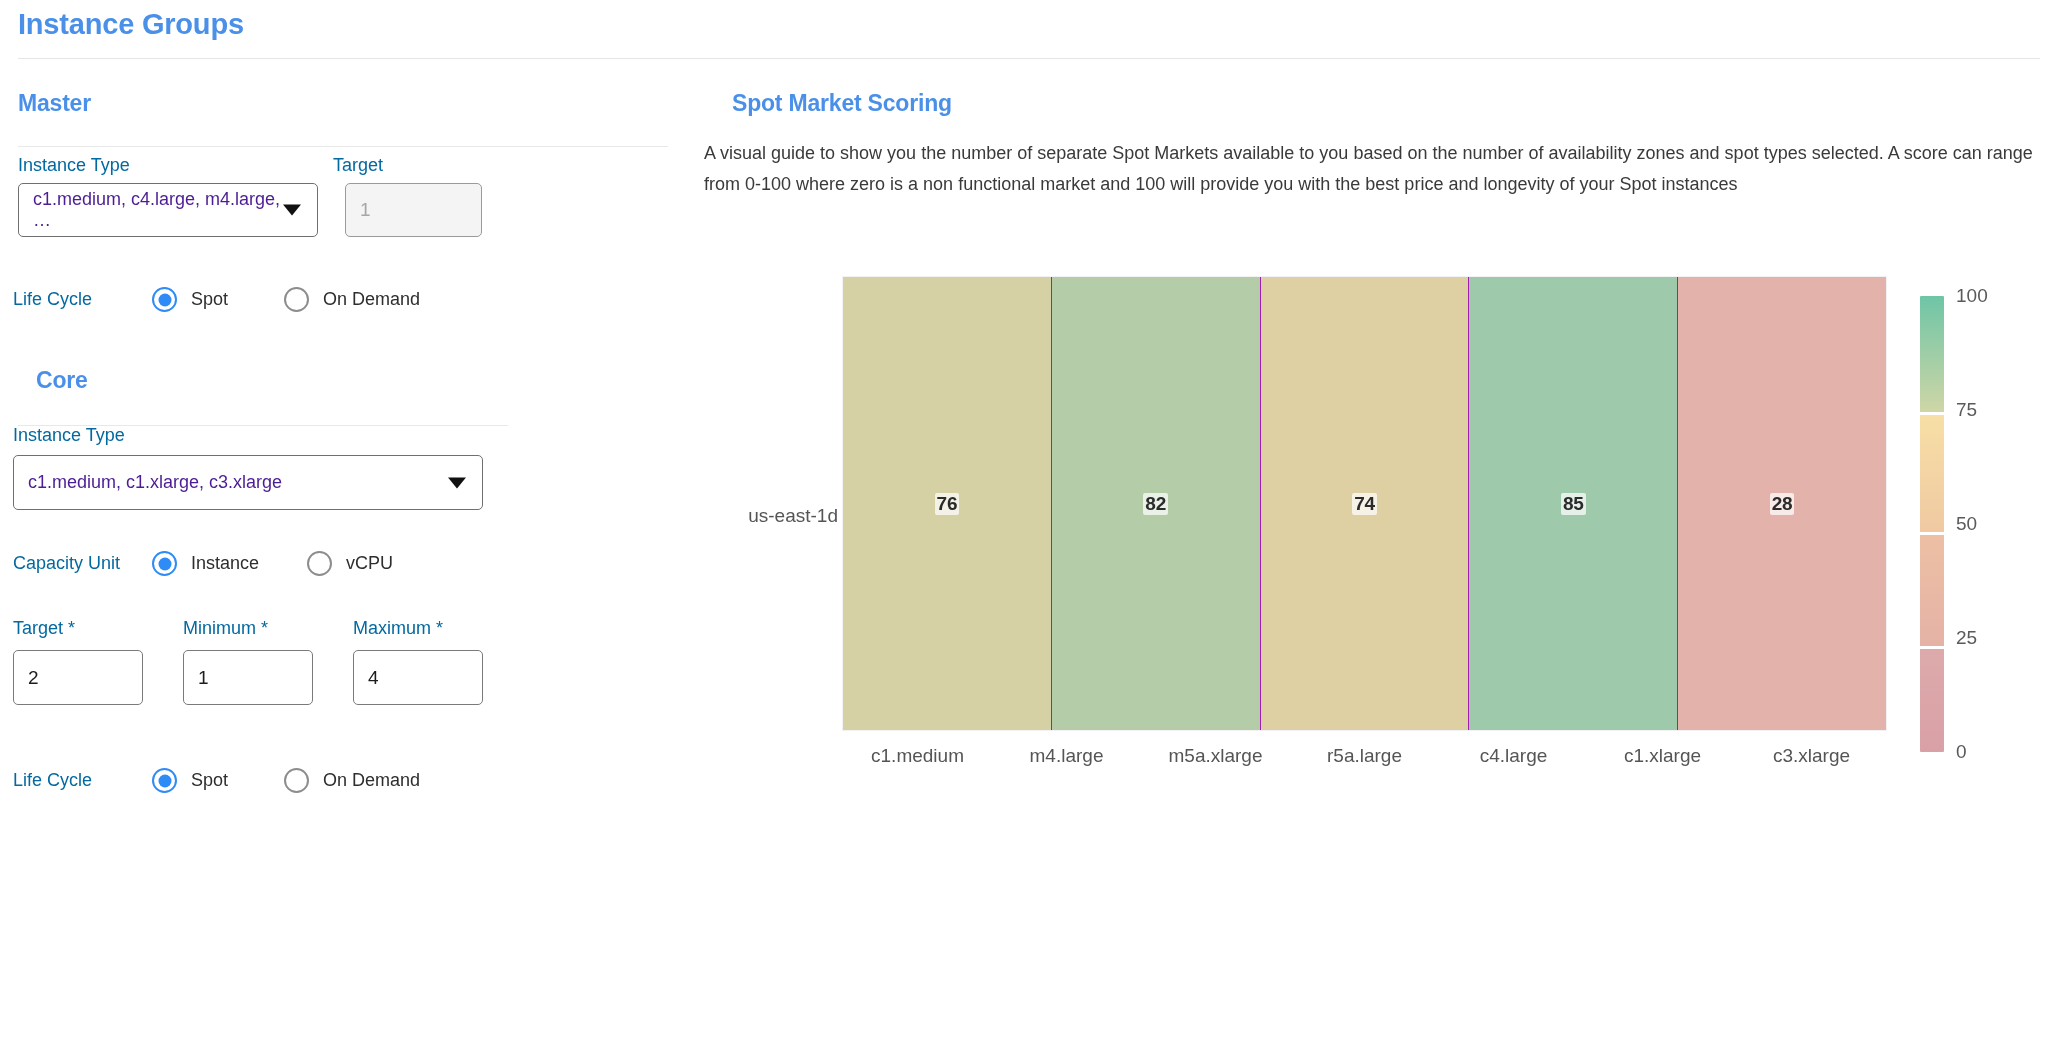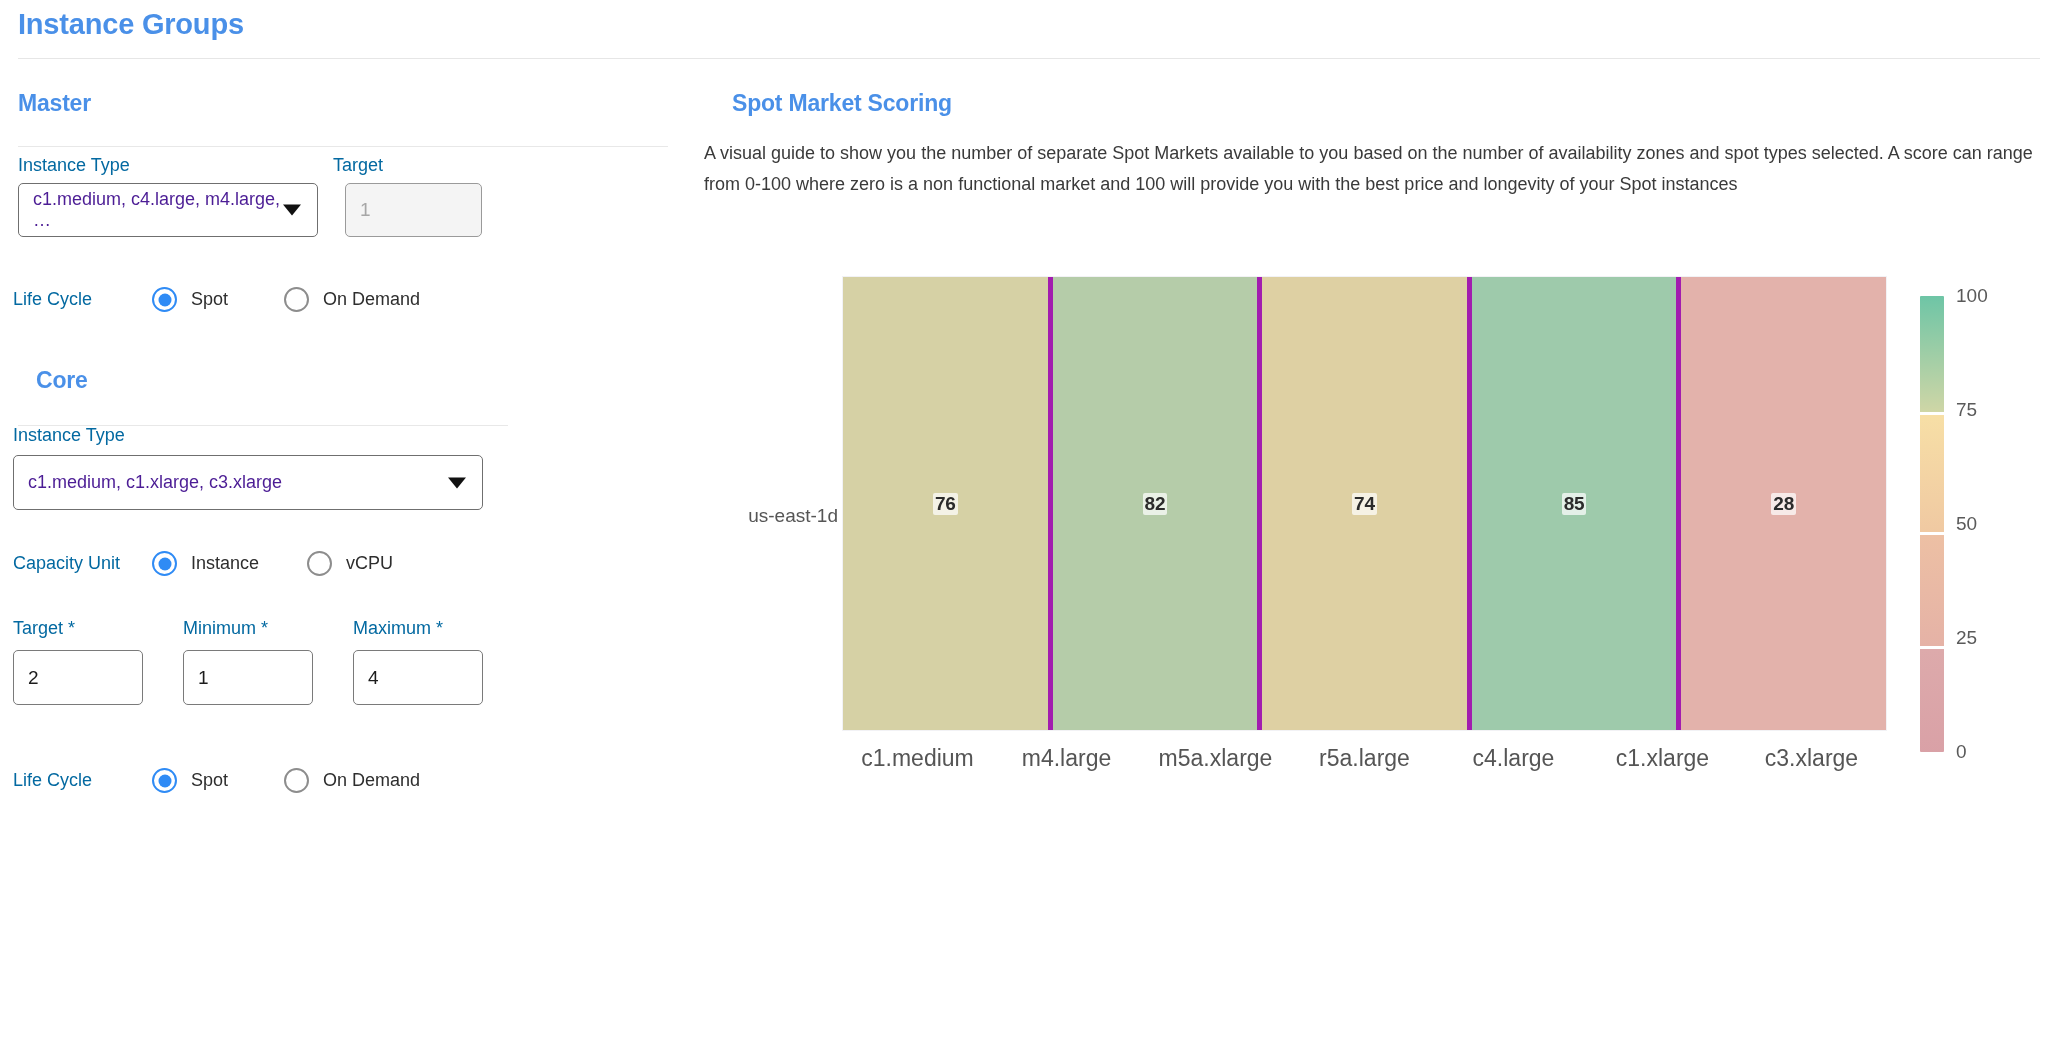--- a/index.html
+++ b/index.html
@@ -155,37 +155,37 @@
     display: flex;
     box-shadow: 0 0 0 1px #f2f2f5;
     background: #f5f5f8;
   }
   .hm-cell {
     position: relative;
     flex: 1 1 0;
     display: flex;
     align-items: center;
     justify-content: center;
-    border-right: 5px solid #a21caf;
+    border-right: 1px solid #a21caf;
   }
   .hm-cell:last-child { border-right: none; }
   .hm-value {
     font-size: 19px;
     font-weight: 700;
     color: #2b2b2b;
     background: rgba(255,255,255,0.72);
     padding: 0 2px;
     border-radius: 2px;
     letter-spacing: -0.2px;
   }
   .hm-xlabels { position: absolute; display: flex; }
   .hm-xlabel {
     flex: 1 1 0;
     text-align: center;
-    font-size: 23px;
+    font-size: 19px;
     color: #555;
   }
 
   
   .cbar {
     position: absolute;
     border-radius: 1px;
     overflow: hidden;
   }
   .cbar-seg { width: 100%; }

